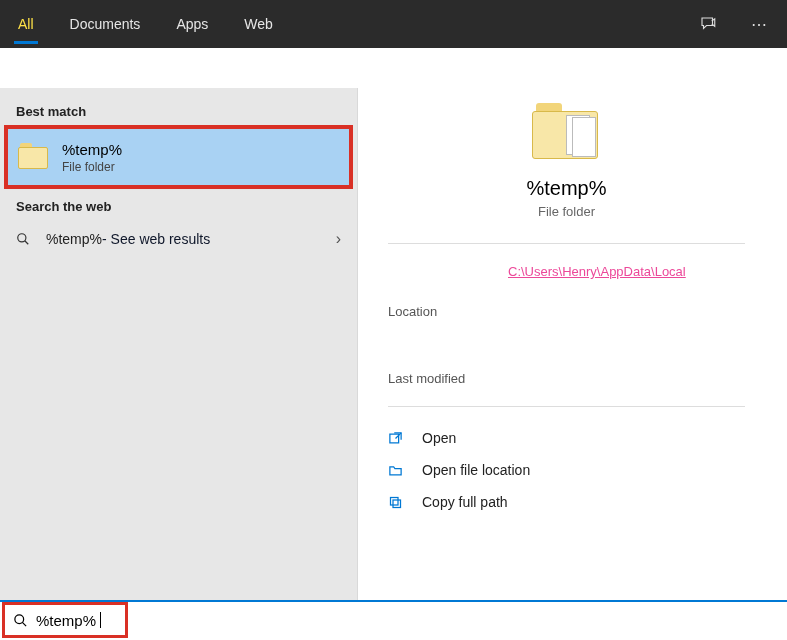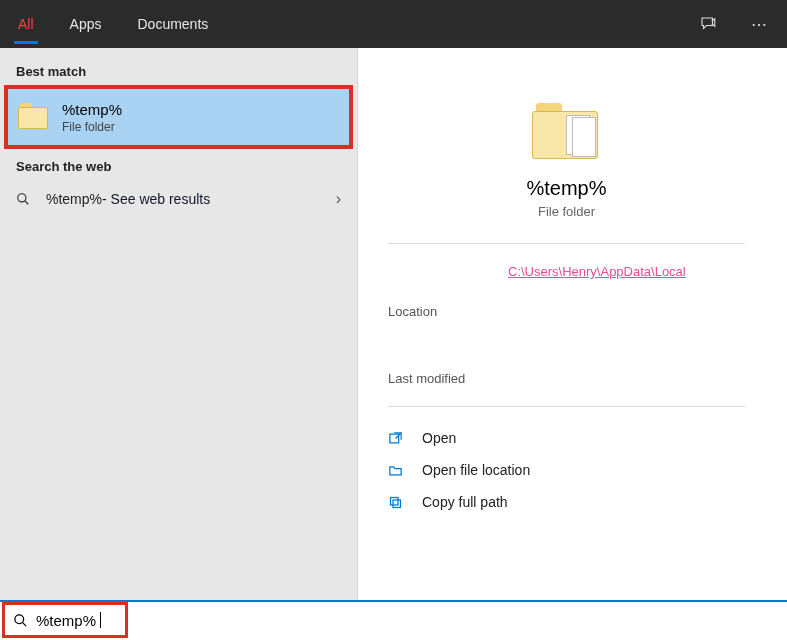--- a/index.html
+++ b/index.html
@@ -7,34 +7,34 @@
 
   
   .tabbar {
     height: 48px; background: #2B2B2B; display: flex; align-items: center;
     padding: 0 8px 0 0; color: #e6e6e6; font-size: 14px;
   }
   .tab {
     height: 100%; padding: 0 18px; display: flex; align-items: center;
     cursor: pointer; position: relative;
   }
-  .tab.active { color: #ef4444; }
+  .tab.active { color: #fde047; }
   .tab.active::after {
     content: ""; position: absolute; left: 14px; right: 14px; bottom: 4px;
     height: 3px; background: #0078D4;
   }
   .tab .chev { margin-left: 6px; font-size: 10px; }
   .tabbar-spacer { flex: 1; }
   .tabbar-icon { width: 40px; text-align: center; color: #ddd; font-size: 16px; cursor: pointer; }
 
   
   .main { display: flex; height: calc(640px - 48px - 40px); }
   .left {
     width: 358px; background: #E7E7E7; border-right: 1px solid #d9d9d9;
-    display: flex; flex-direction: column; padding-top: 6px;
+    display: flex; flex-direction: column; padding-top: 6px; margin-top: 40px;
   }
   .right {
     flex: 1; background: #fff; margin: 12px 12px 12px 0; border-top: 1px solid #fff;
   }
 
   .sect-label { font-size: 13px; font-weight: 600; padding: 10px 16px 6px; color: #222; }
 
   
   .best-wrap { padding: 0 4px; }
   .best-item {
@@ -95,24 +95,27 @@
   svg { display:block; }
 </style>
 </head>
 <body>
 
 <div class="tabbar">
   <div class="tab active">
       <span>All</span>
     </div>
   <div class="tab">
+      <span>Documents</span>
+    </div>
+  <div class="tab">
       <span>Apps</span>
     </div>
   <div class="tab">
-      <span>Documents</span>
+      <span>Web</span>
     </div>
   <div class="tabbar-spacer"></div>
   <div class="tabbar-icon">
     <svg width="18" height="18" viewBox="0 0 24 24" fill="none" stroke="#ddd" stroke-width="1.5">
       <path d="M4 4h14v10H10l-4 4v-4H4z"></path>
         <path d="M17 8l4-3v10l-4-3"></path>
     </svg>
   </div>
   <div class="tabbar-icon">⋯</div>
 </div>

